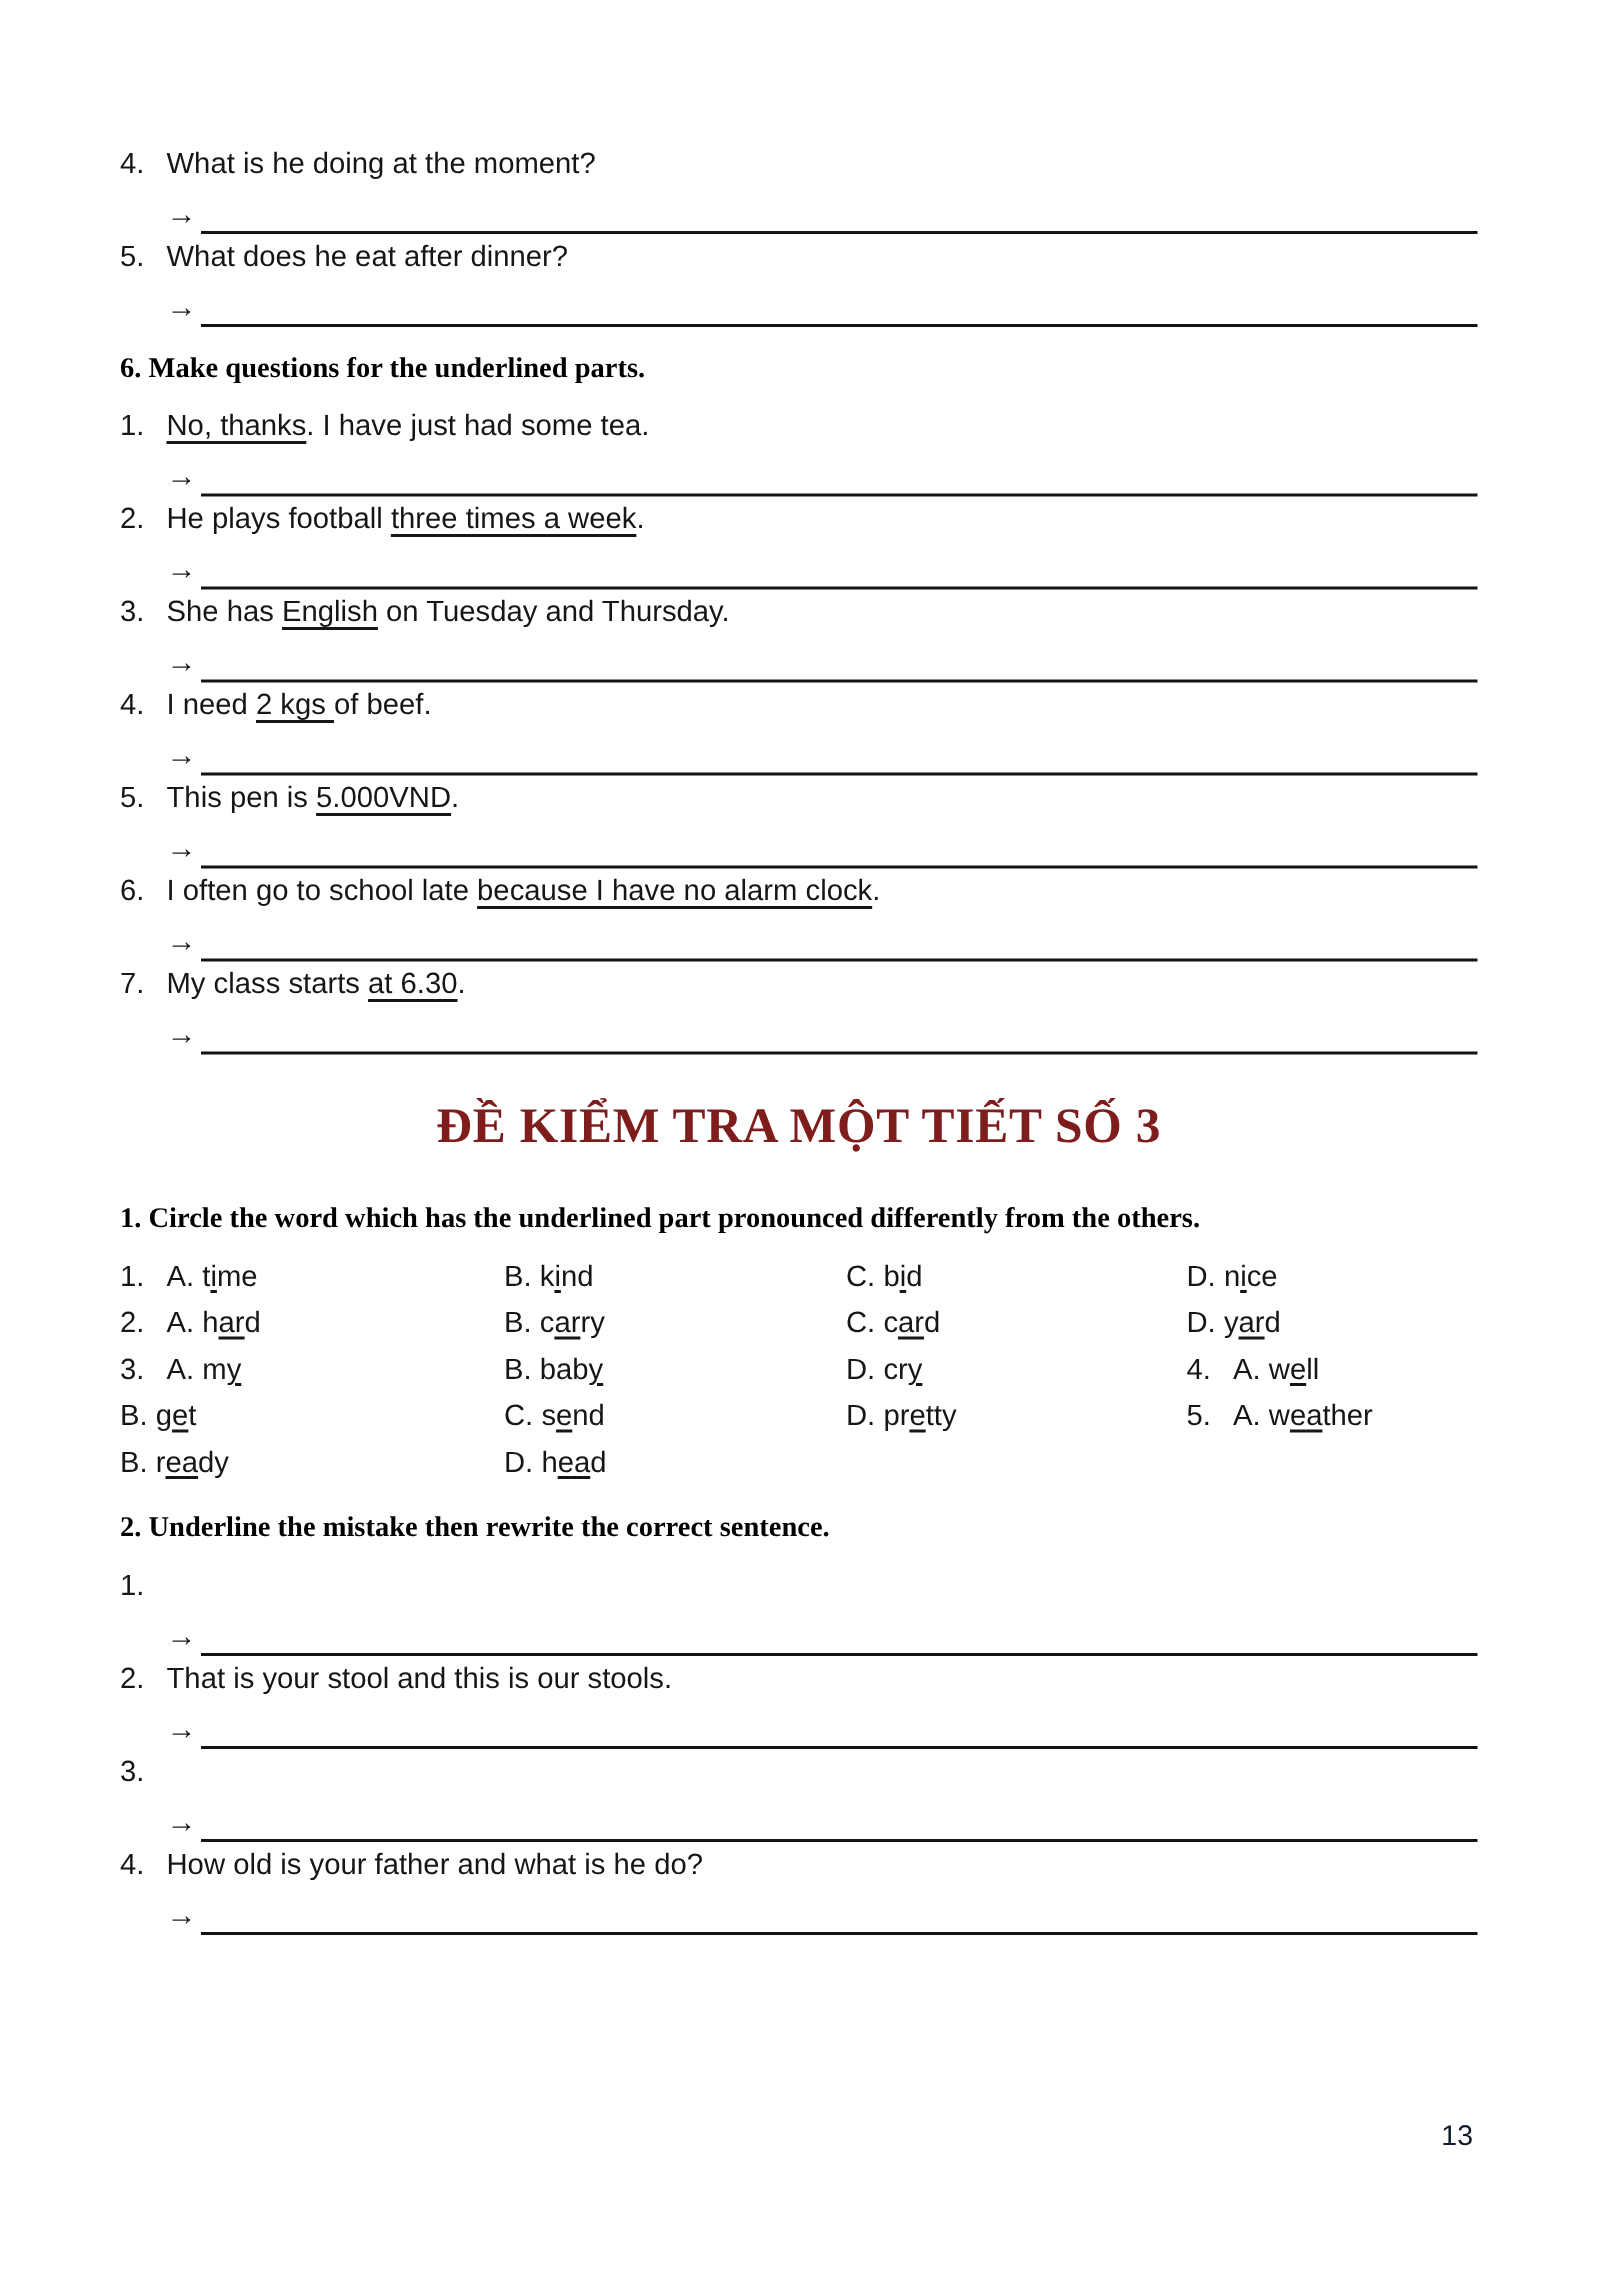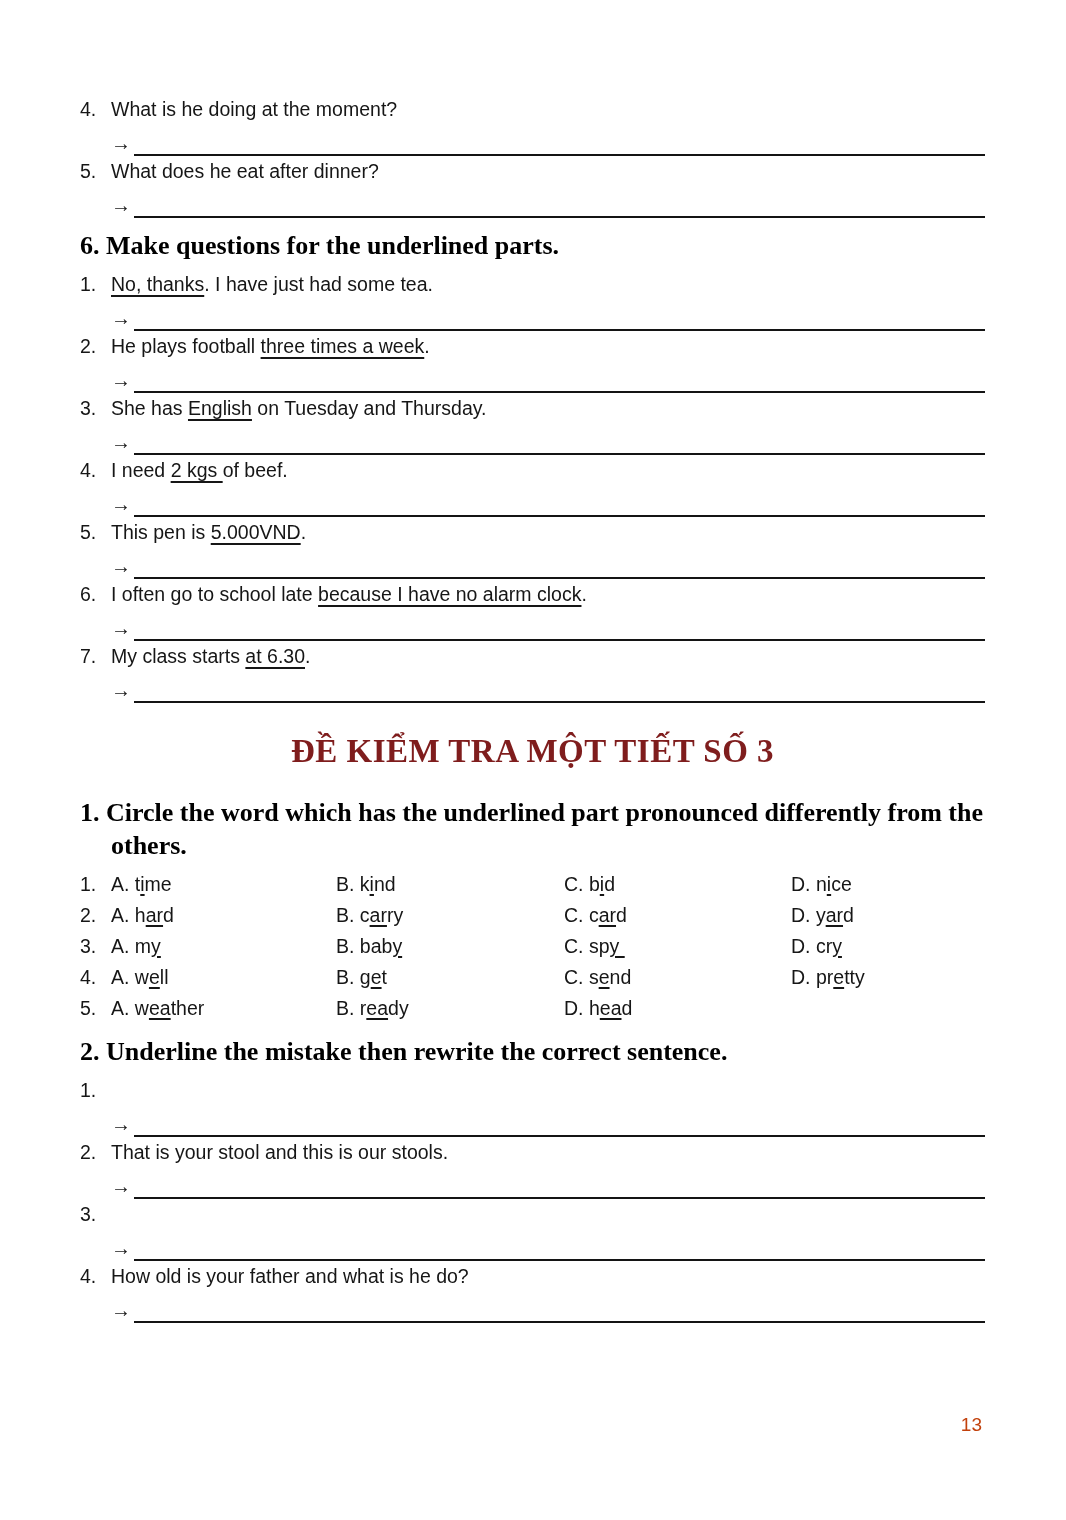--- a/index.html
+++ b/index.html
@@ -55,21 +55,21 @@
   }
   .blank-line {
     flex: 1 1 auto;
     border-bottom: 2px solid #141414;
     height: 24px;
   }
   
   .sec-heading {
     font-family: "Liberation Serif", serif;
     font-weight: bold;
-    font-size: 26px;
+    font-size: 19px;
     line-height: 33px;
     color: #000;
     padding-left: 31px;
     text-indent: -31px;
     margin: 11px 0 7px 0;
   }
   
   .test-title {
     font-family: "Liberation Serif", serif;
     font-weight: bold;
@@ -93,21 +93,21 @@
   }
   .pron-cell .seg-u {
     text-underline-offset: 3px;
   }
   
   .page-number {
     position: absolute;
     top: 1414px;
     right: 84px;
     font-size: 19px;
-    color: #c2410c;
+    color: #0f172a;
   }
   section { display: block; }
 </style>
 </head>
 <body>
 
 <div class="page">
   <div class="content">
 
     <section>
@@ -192,21 +192,20 @@
           <div class="pron-cell"><span class="q-num">1.</span><span class="opt-label">A. </span><span class="seg">t</span><span class="seg-u">i</span><span class="seg">me</span></div>
           <div class="pron-cell"><span class="opt-label">B. </span><span class="seg">k</span><span class="seg-u">i</span><span class="seg">nd</span></div>
           <div class="pron-cell"><span class="opt-label">C. </span><span class="seg">b</span><span class="seg-u">i</span><span class="seg">d</span></div>
           <div class="pron-cell"><span class="opt-label">D. </span><span class="seg">n</span><span class="seg-u">i</span><span class="seg">ce</span></div>
           <div class="pron-cell"><span class="q-num">2.</span><span class="opt-label">A. </span><span class="seg">h</span><span class="seg-u">ar</span><span class="seg">d</span></div>
           <div class="pron-cell"><span class="opt-label">B. </span><span class="seg">c</span><span class="seg-u">ar</span><span class="seg">ry</span></div>
           <div class="pron-cell"><span class="opt-label">C. </span><span class="seg">c</span><span class="seg-u">ar</span><span class="seg">d</span></div>
           <div class="pron-cell"><span class="opt-label">D. </span><span class="seg">y</span><span class="seg-u">ar</span><span class="seg">d</span></div>
           <div class="pron-cell"><span class="q-num">3.</span><span class="opt-label">A. </span><span class="seg">m</span><span class="seg-u">y</span><span class="seg"></span></div>
           <div class="pron-cell"><span class="opt-label">B. </span><span class="seg">bab</span><span class="seg-u">y</span><span class="seg"></span></div>
-          <div class="pron-cell"><span class="opt-label">C. </span><span class="seg">sp</span><span class="seg-u">y </span><span class="seg"></span></div>
           <div class="pron-cell"><span class="opt-label">D. </span><span class="seg">cr</span><span class="seg-u">y</span><span class="seg"></span></div>
           <div class="pron-cell"><span class="q-num">4.</span><span class="opt-label">A. </span><span class="seg">w</span><span class="seg-u">e</span><span class="seg">ll</span></div>
           <div class="pron-cell"><span class="opt-label">B. </span><span class="seg">g</span><span class="seg-u">e</span><span class="seg">t</span></div>
           <div class="pron-cell"><span class="opt-label">C. </span><span class="seg">s</span><span class="seg-u">e</span><span class="seg">nd</span></div>
           <div class="pron-cell"><span class="opt-label">D. </span><span class="seg">pr</span><span class="seg-u">e</span><span class="seg">tty</span></div>
           <div class="pron-cell"><span class="q-num">5.</span><span class="opt-label">A. </span><span class="seg">w</span><span class="seg-u">ea</span><span class="seg">ther</span></div>
           <div class="pron-cell"><span class="opt-label">B. </span><span class="seg">r</span><span class="seg-u">ea</span><span class="seg">dy</span></div>
           <div class="pron-cell"><span class="opt-label">D. </span><span class="seg">h</span><span class="seg-u">ea</span><span class="seg">d</span></div>
         </div>
     </section>

